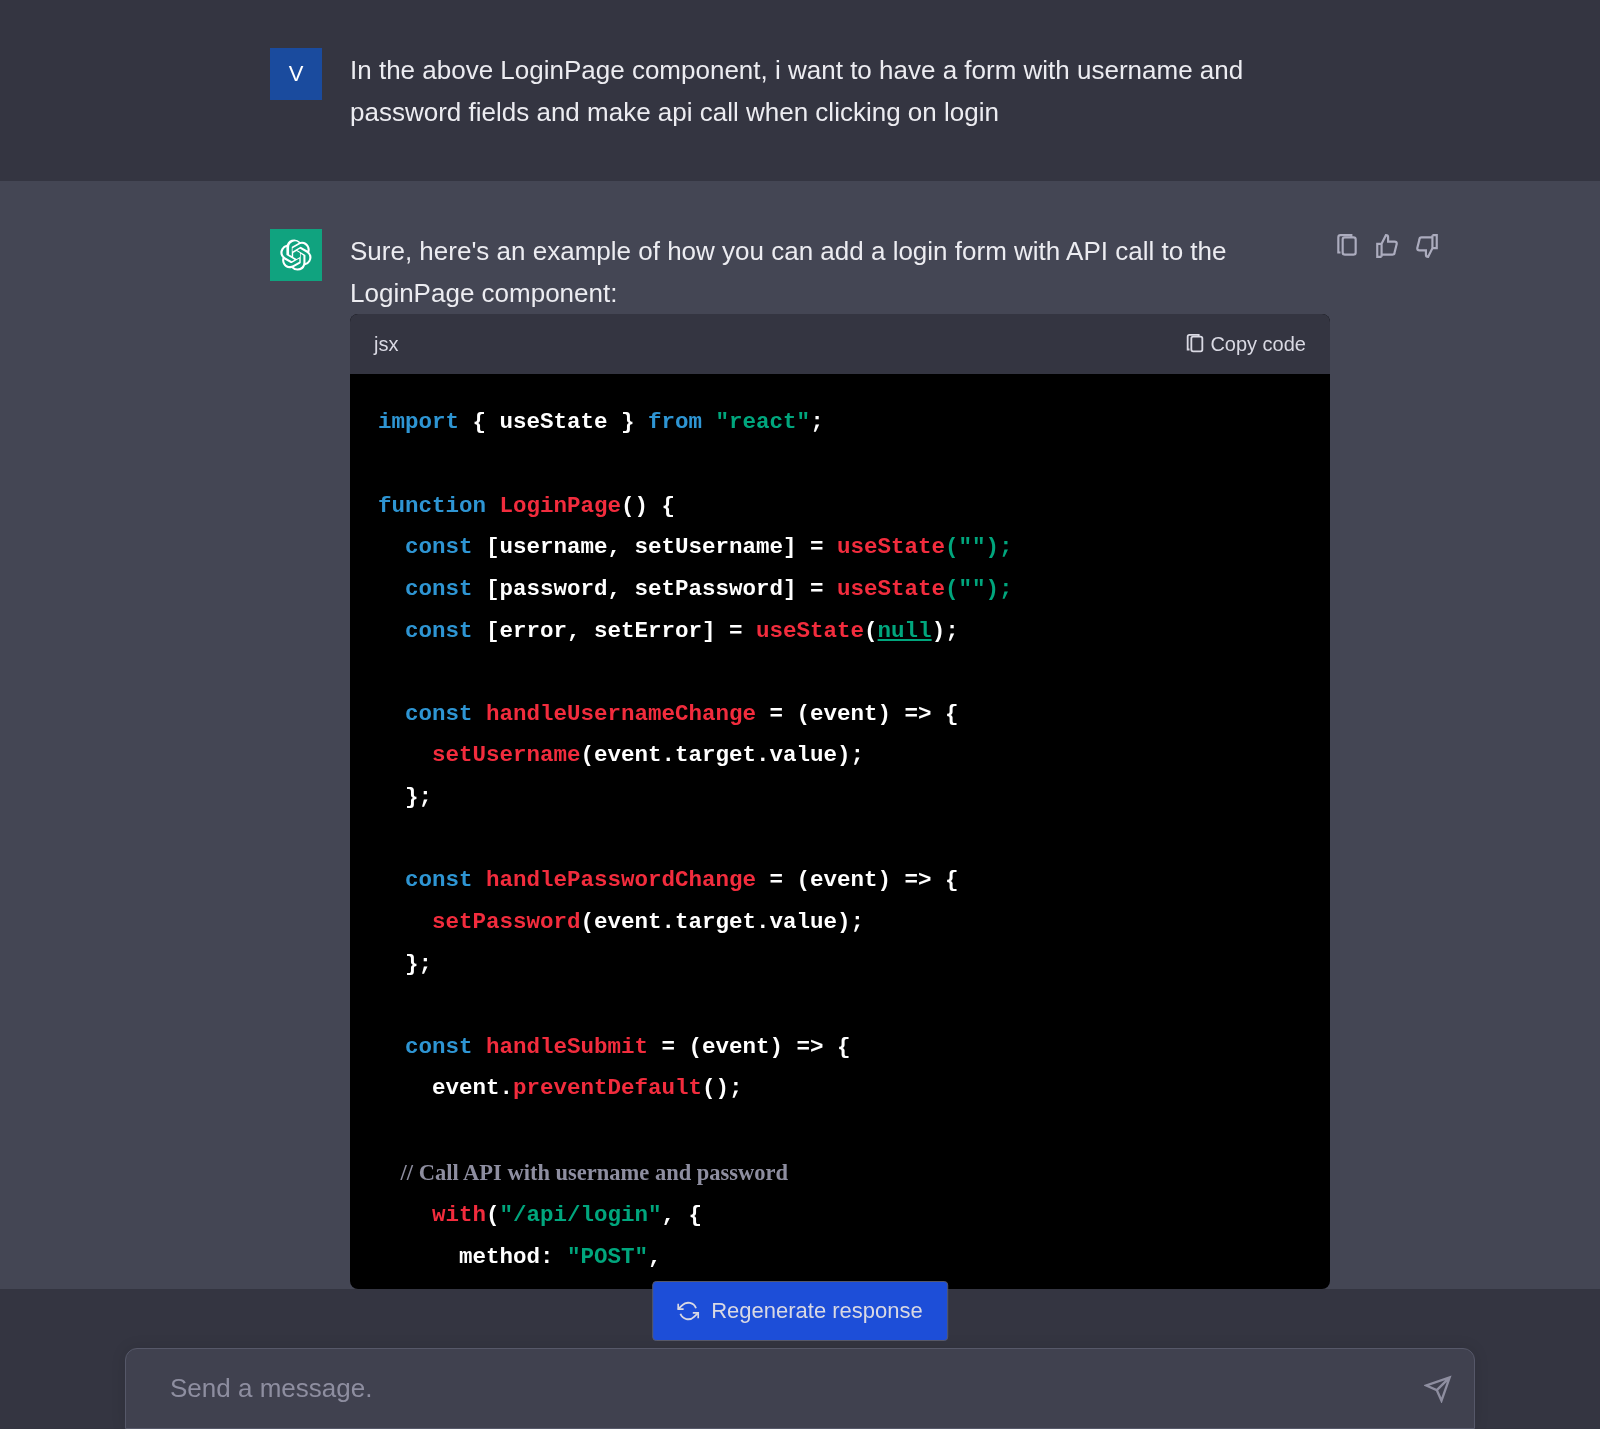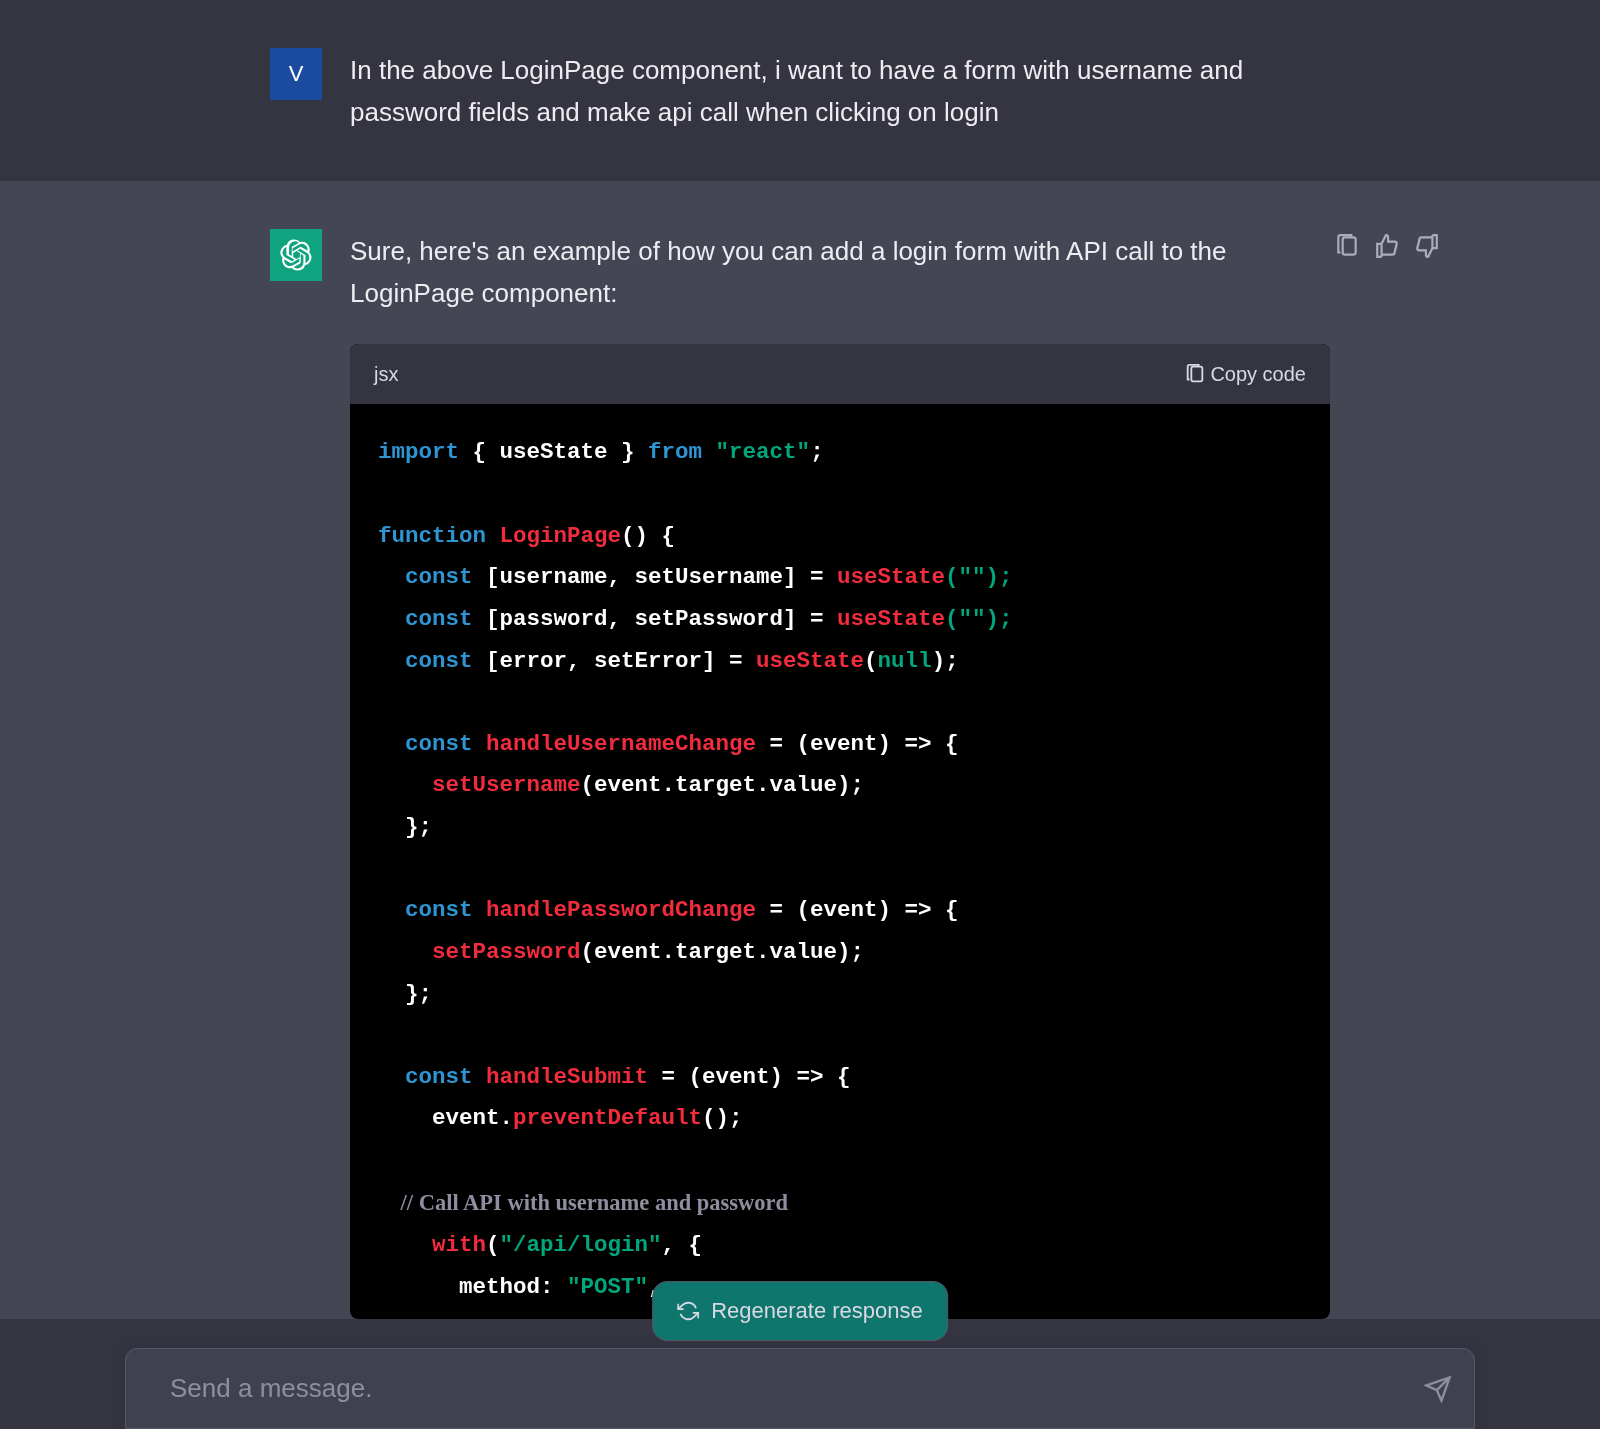--- a/index.html
+++ b/index.html
@@ -82,21 +82,20 @@
       display: flex;
       gap: 14px;
     }
     .action-icon {
       width: 26px;
       height: 26px;
       color: #acacbe;
       cursor: pointer;
     }
     .code-block {
-      margin-top: 30px;
       border-radius: 8px;
       overflow: hidden;
       background: #000;
       width: 100%;
     }
     .code-header {
       background: #343541;
       padding: 14px 24px;
       display: flex;
       justify-content: space-between;
@@ -126,31 +125,31 @@
       line-height: 1.85;
       color: #fff;
       white-space: pre;
       font-weight: 600;
     }
     .tok-kw { color: #2e95d3; }
     .tok-fn { color: #f22c3d; }
     .tok-str { color: #00a67d; }
     .tok-punc { color: #fff; }
     .tok-id { color: #fff; }
-    .tok-null { color: #00a67d; }
+    .tok-null { color: #00a67d; text-decoration: underline; }
     .tok-comment { color: #8e8ea0; font-family: Liberation Serif, serif; }
     .tok-call { color: #f22c3d; }
     .regenerate-btn {
       position: absolute;
       left: 50%;
       transform: translateX(-50%);
       bottom: 88px;
-      background: #0f766e;
+      background: #1d4ed8;
       border: 1px solid #565869;
-      border-radius: 15px;
+      border-radius: 4px;
       padding: 16px 24px;
       display: flex;
       align-items: center;
       gap: 12px;
       color: #d9d9e3;
       font-size: 22px;
       cursor: pointer;
       font-family: inherit;
       z-index: 10;
     }

